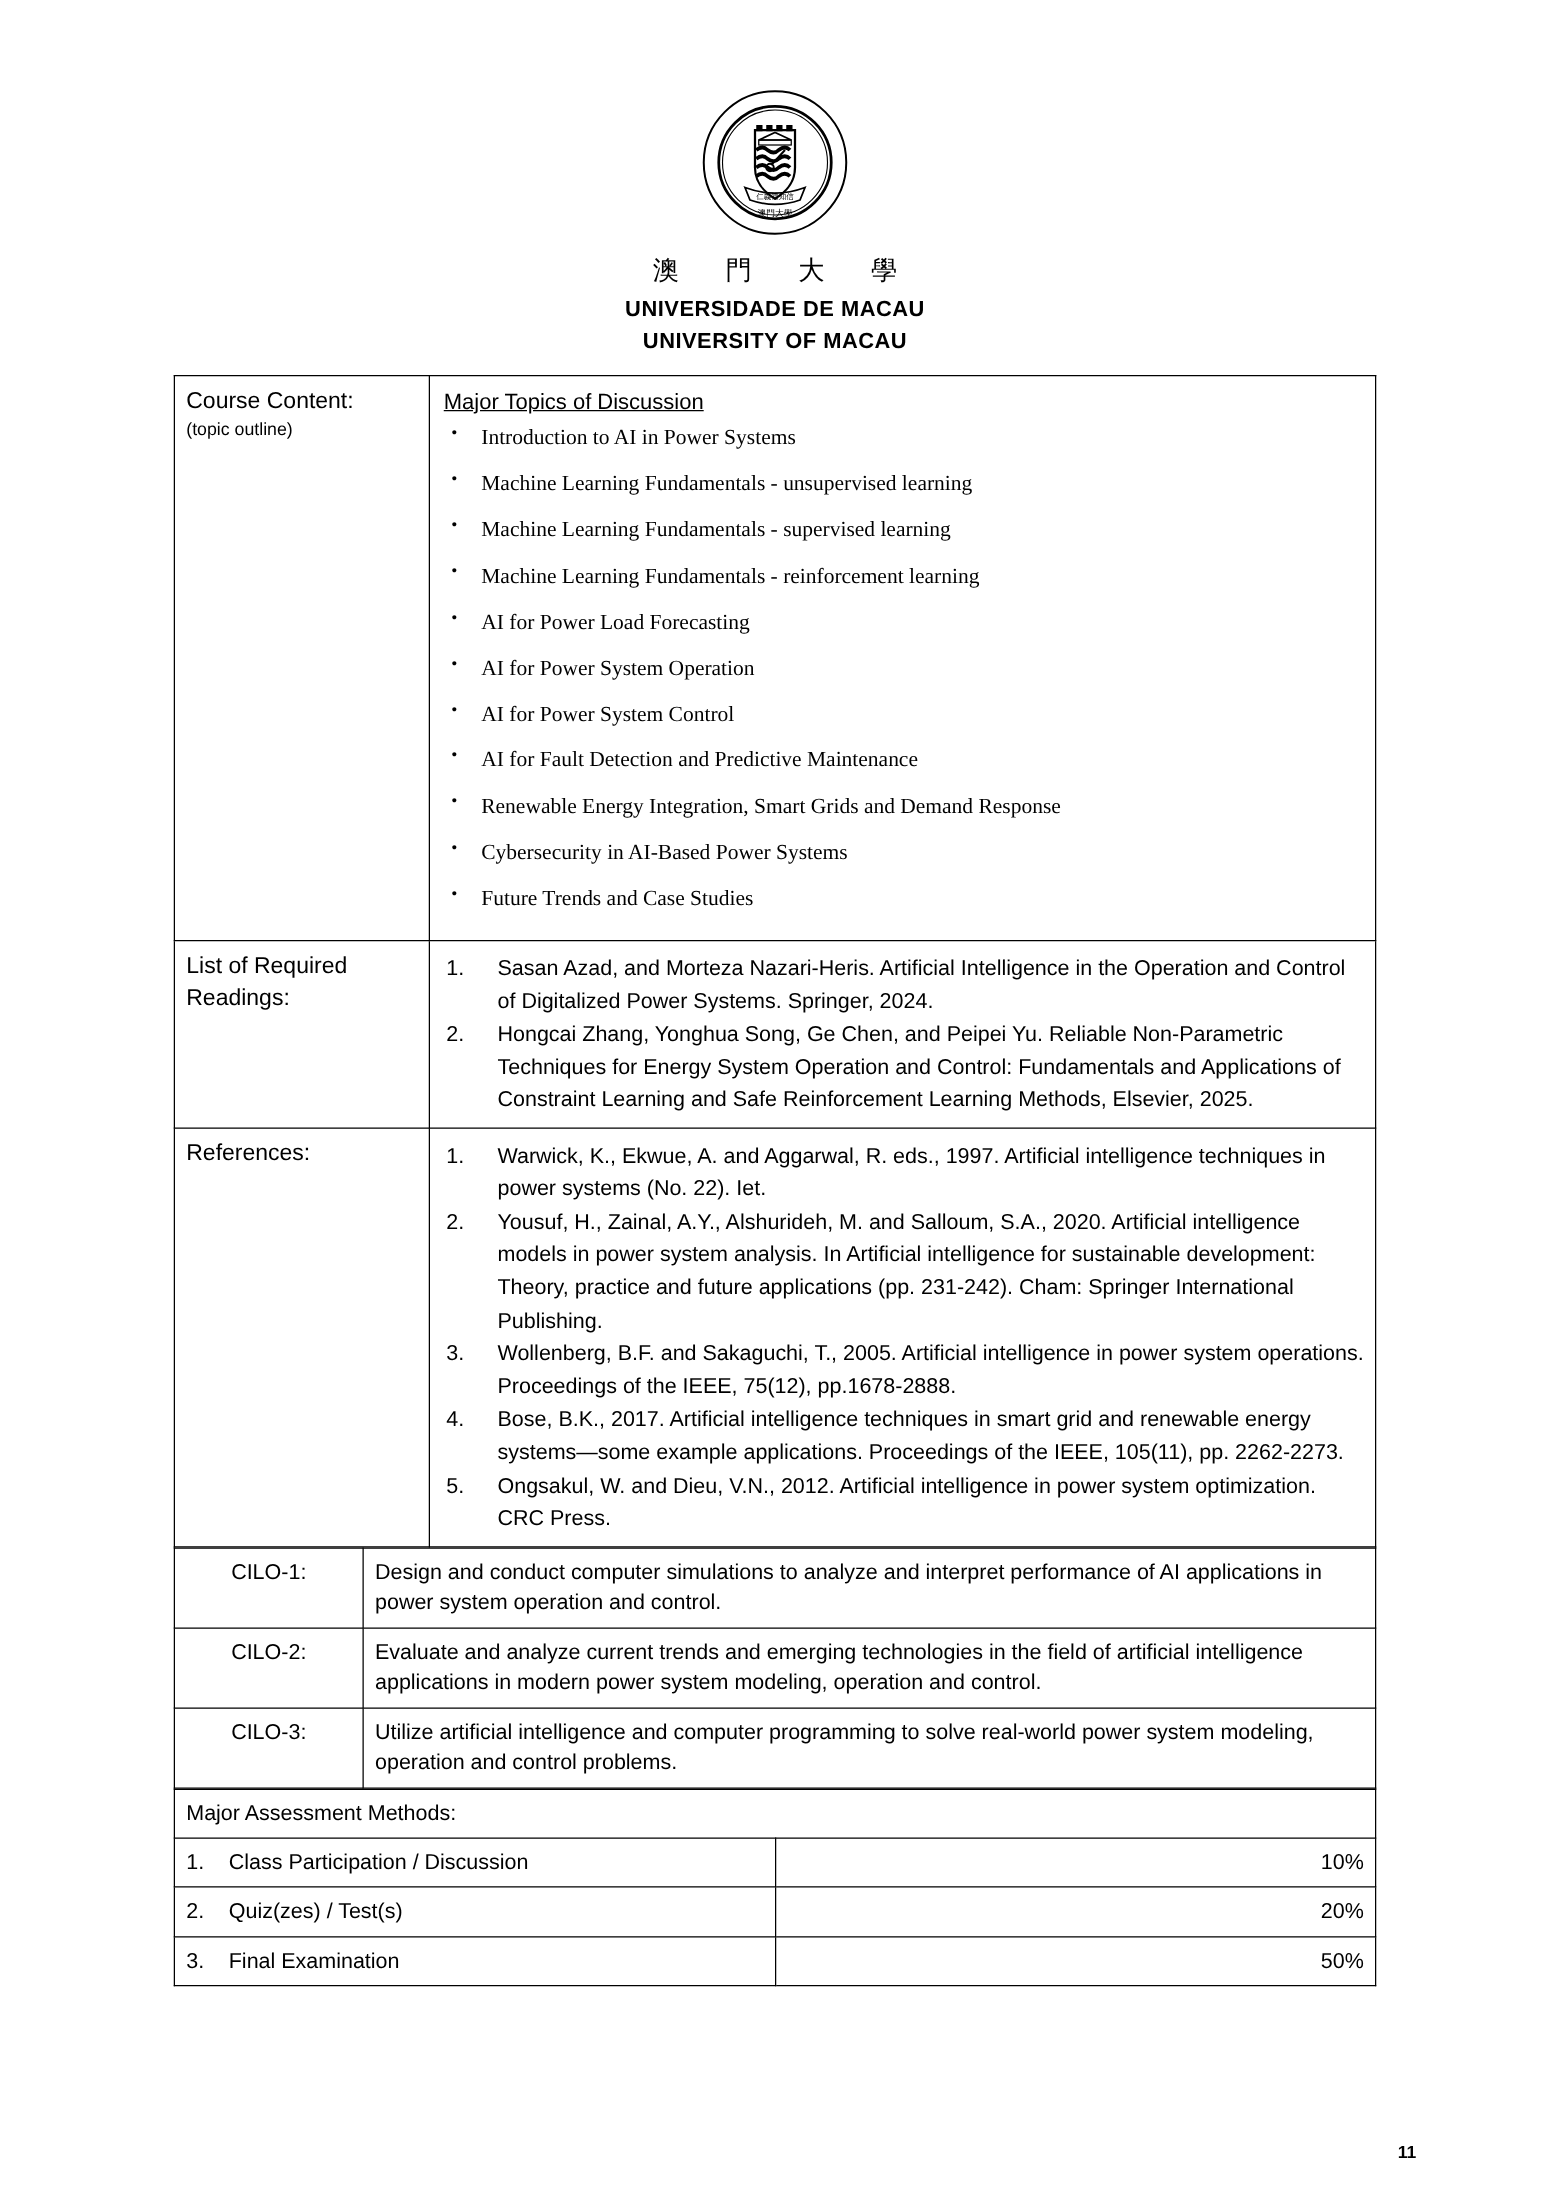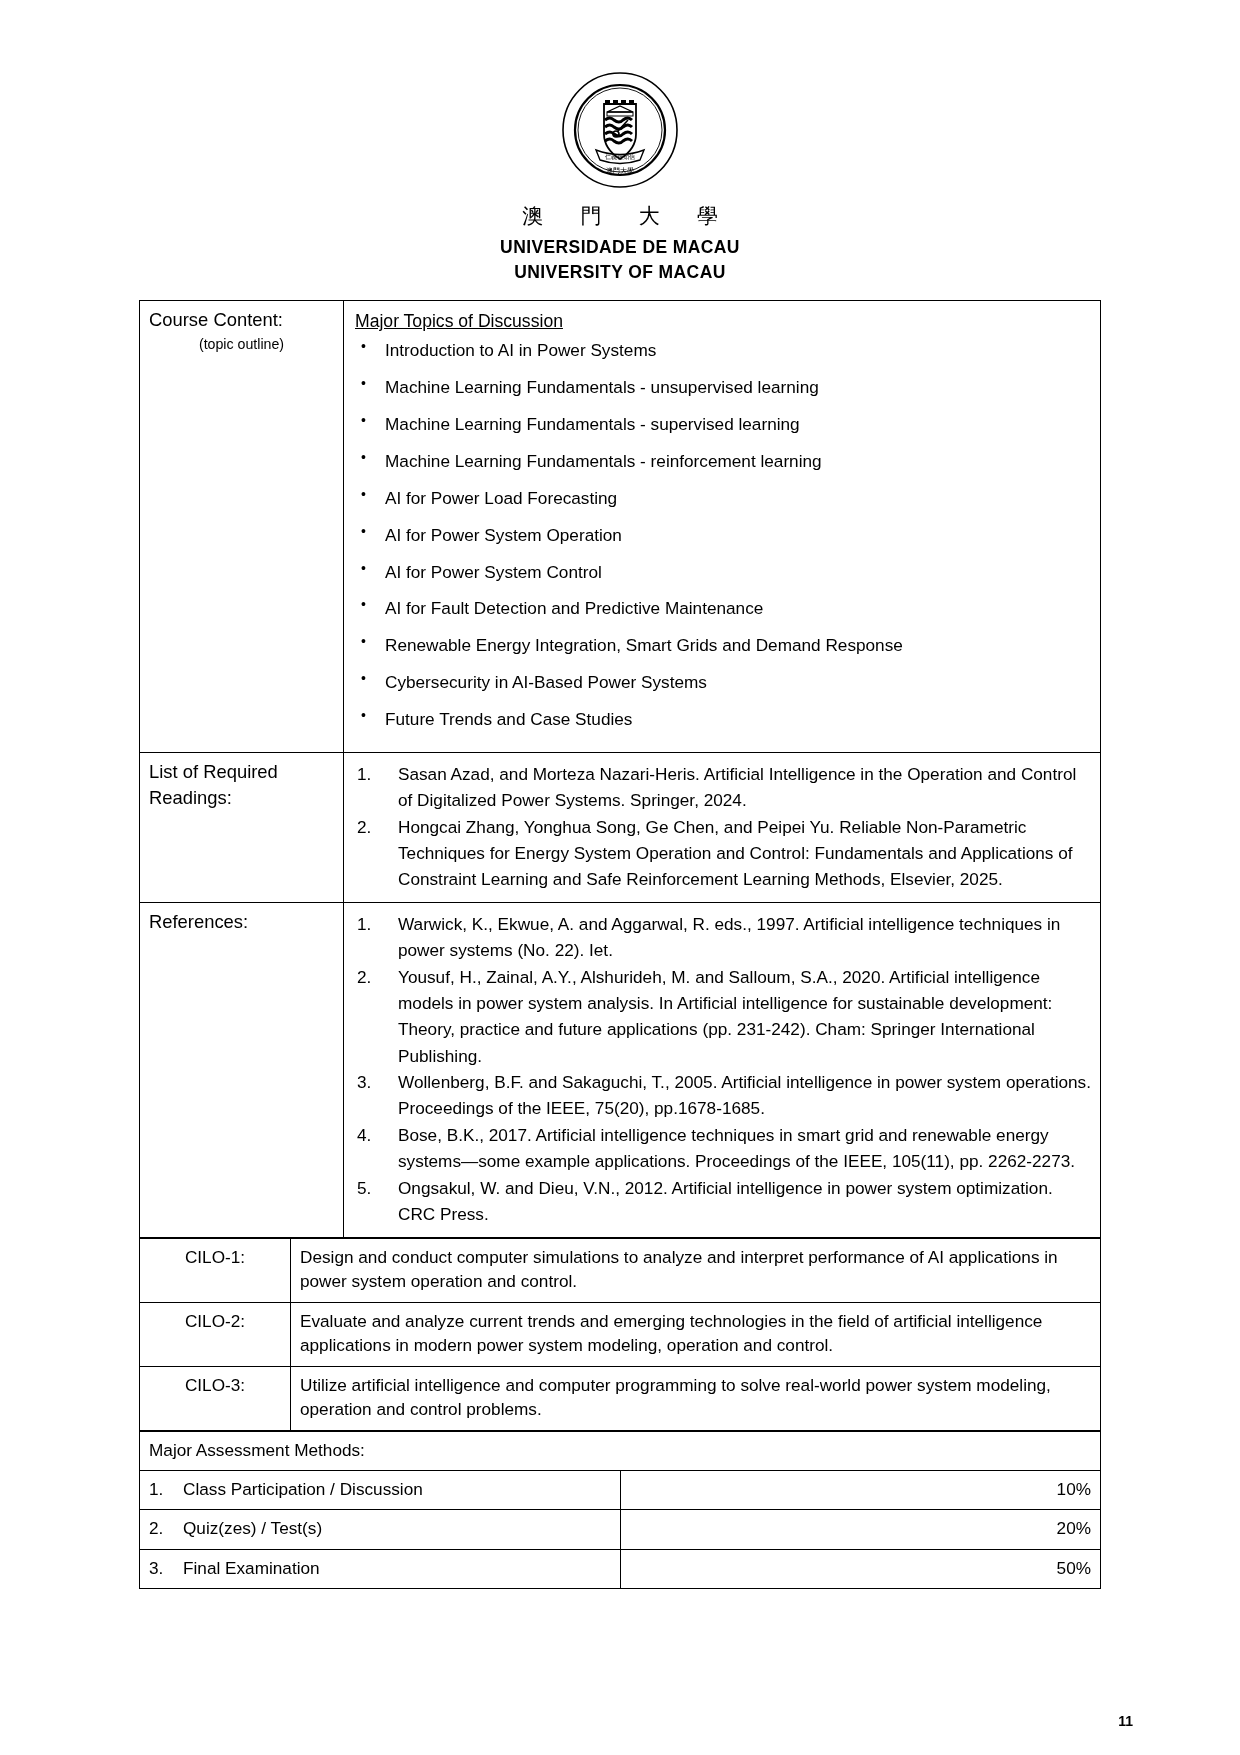--- a/index.html
+++ b/index.html
@@ -81,39 +81,39 @@
     vertical-align: middle;
     padding-left: 10px;
   }
   .label-main {
     font-size: 18.4px;
   }
   .label-sub {
     font-size: 14.2px;
     display: block;
     margin-top: 1px;
-    text-align: center;
   }
 
   
   .topics-title {
     text-decoration: underline;
     font-size: 17.6px;
     margin: 2px 0 4px 2px;
   }
   ul.bullets {
     list-style: none;
     margin: 0;
     padding: 0;
   }
   ul.bullets li {
     position: relative;
     padding-left: 32px;
     margin: 0 0 12.5px 0;
     font-size: 17.2px;
+    font-family: Liberation Serif, serif;
   }
   ul.bullets li:before {
     content: "\2022";
     position: absolute;
     left: 8px;
     top: -1px;
     font-size: 14px;
   }
 
   
@@ -266,21 +266,21 @@
       </tr>
 
       <tr>
         <td class="label-cell">
           <span class="label-main">References:</span>
         </td>
         <td class="refs-cell">
           <ol class="nums">
             <li>Warwick, K., Ekwue, A. and Aggarwal, R. eds., 1997. Artificial intelligence techniques in power systems (No. 22). Iet.</li>
             <li>Yousuf, H., Zainal, A.Y., Alshurideh, M. and Salloum, S.A., 2020. Artificial intelligence models in power system analysis. In Artificial intelligence for sustainable development: Theory, practice and future applications (pp. 231-242). Cham: Springer International Publishing.</li>
-            <li>Wollenberg, B.F. and Sakaguchi, T., 2005. Artificial intelligence in power system operations. Proceedings of the IEEE, 75(20), pp.1678-1685.</li>
+            <li>Wollenberg, B.F. and Sakaguchi, T., 2005. Artificial intelligence in power system operations. Proceedings of the IEEE, 75(12), pp.1678-2888.</li>
             <li>Bose, B.K., 2017. Artificial intelligence techniques in smart grid and renewable energy systems—some example applications. Proceedings of the IEEE, 105(11), pp. 2262-2273.</li>
             <li>Ongsakul, W. and Dieu, V.N., 2012. Artificial intelligence in power system optimization. CRC Press.</li>
           </ol>
         </td>
       </tr>
 
     </tbody>
       </table>
 
     <table class="doc">

